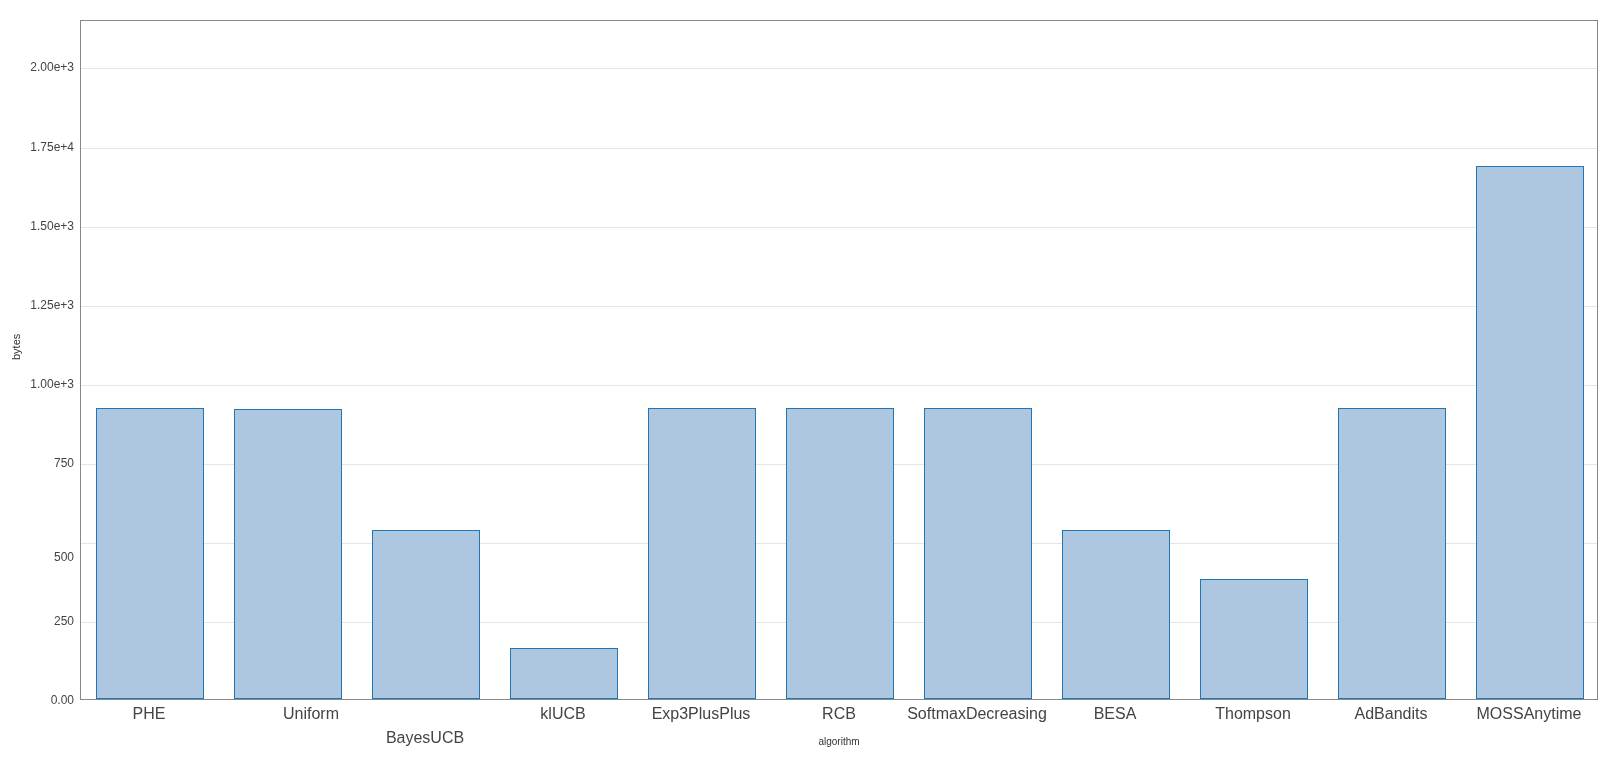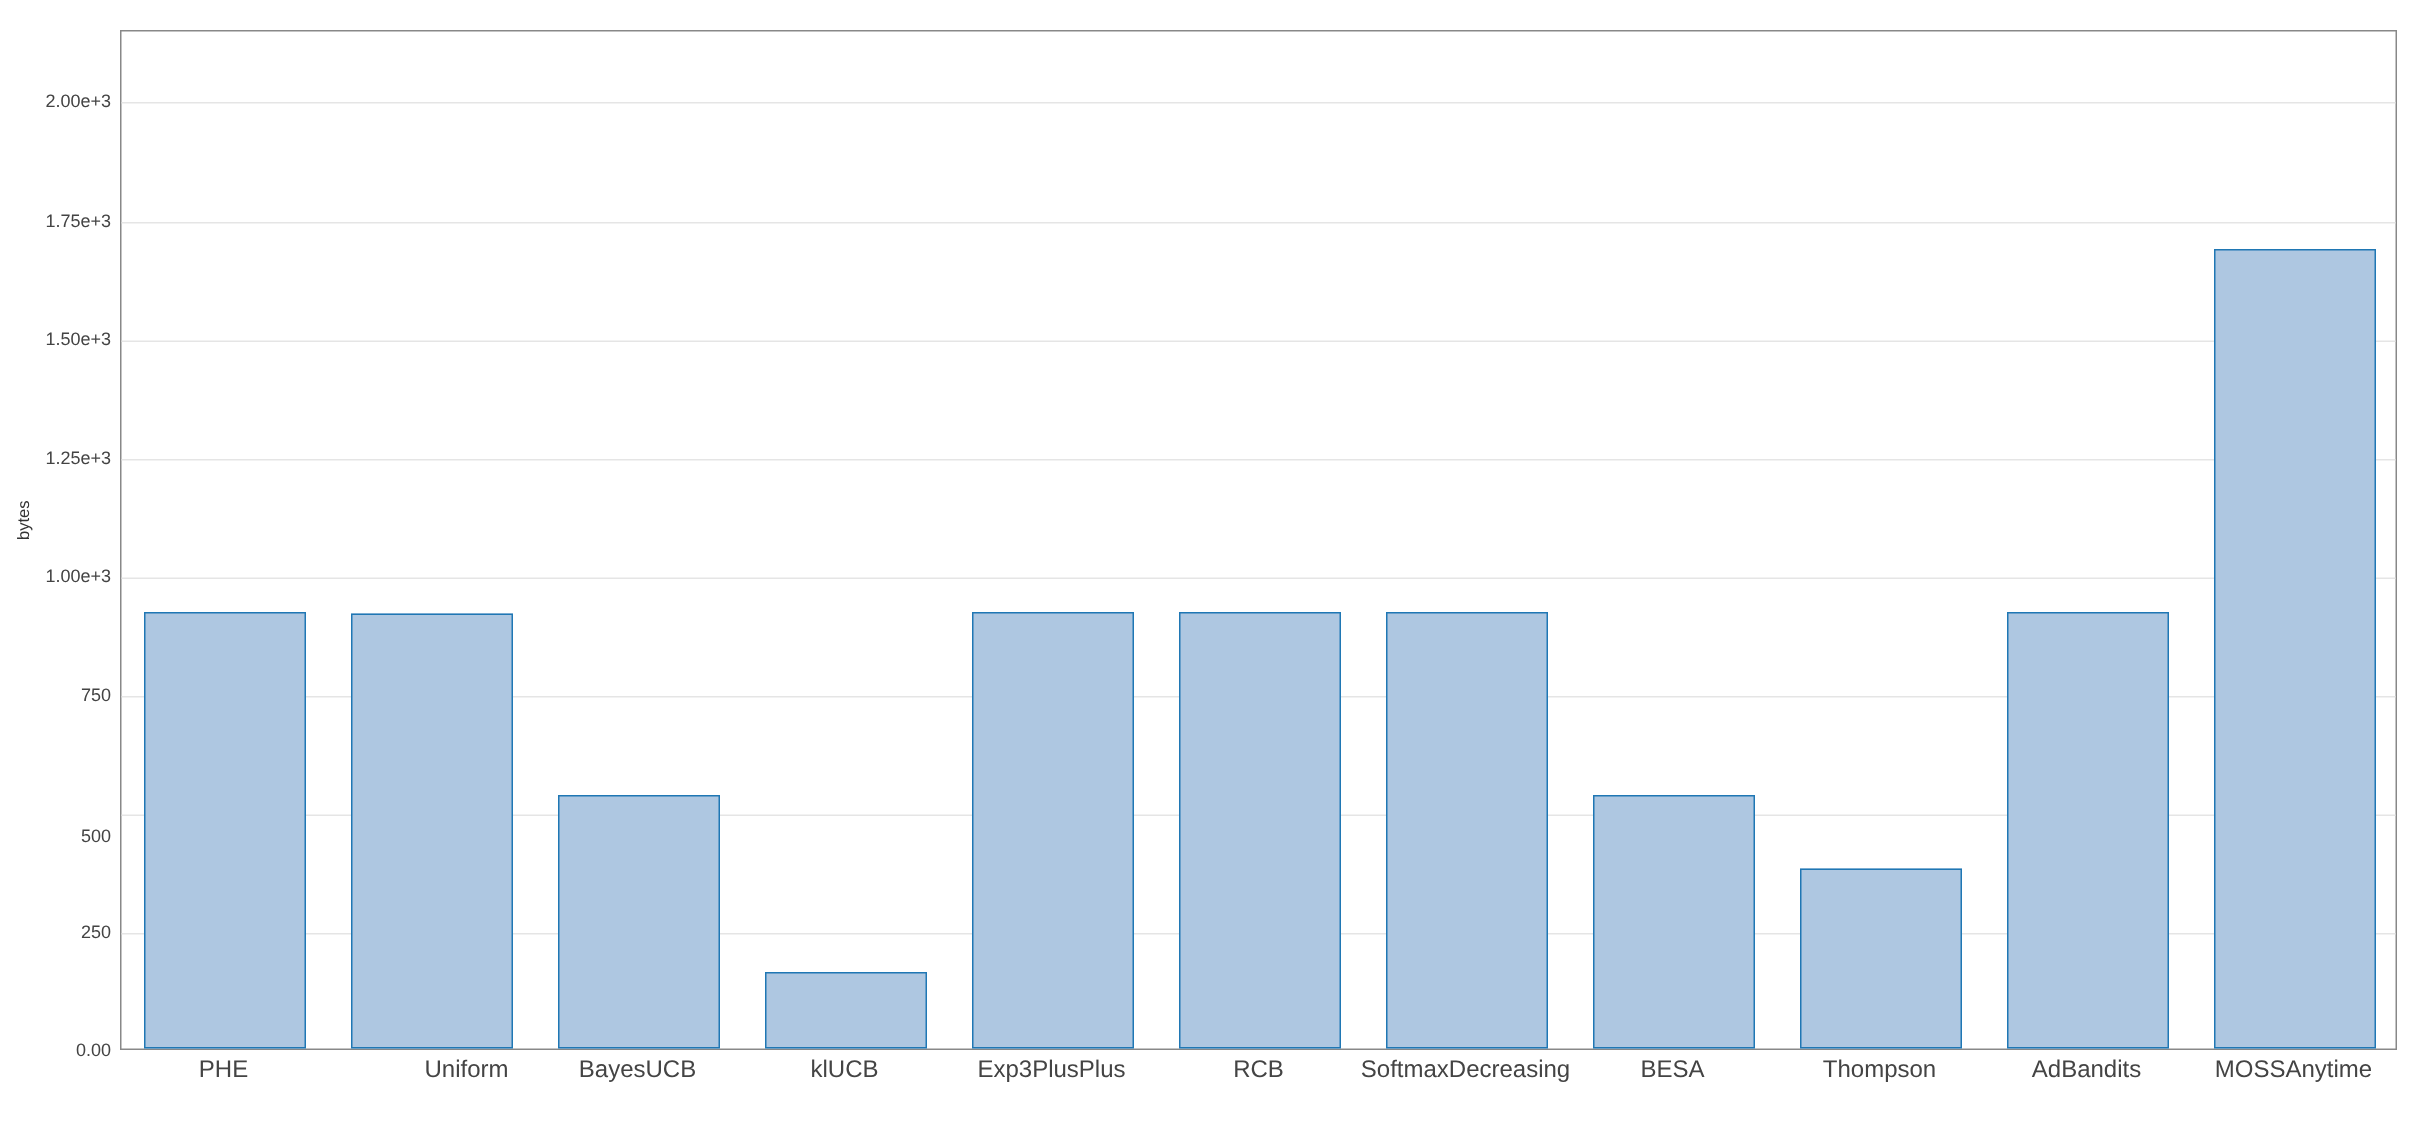--- a/index.html
+++ b/index.html
@@ -137,32 +137,33 @@
   </div>
 
   <div id="yticklabels">
       <div class="y-tick-label" style="top: 700px;">0.00</div>
       <div class="y-tick-label" style="top: 620.93px;">250</div>
       <div class="y-tick-label" style="top: 557px;">500</div>
       <div class="y-tick-label" style="top: 462.791px;">750</div>
       <div class="y-tick-label" style="top: 383.721px;">1.00e+3</div>
       <div class="y-tick-label" style="top: 304.651px;">1.25e+3</div>
       <div class="y-tick-label" style="top: 225.581px;">1.50e+3</div>
-      <div class="y-tick-label" style="top: 146.512px;">1.75e+3</div>
+      <div class="y-tick-label" style="top: 146.512px;">1.75e+4</div>
       <div class="y-tick-label" style="top: 67.4419px;">2.00e+3</div>
     </div>
   <div id="xticklabels">
       <div class="x-tick-label" style="left: 149px;">PHE</div>
       <div class="x-tick-label" style="left: 287px; margin-left: 24px;">Uniform</div>
-      <div class="x-tick-label" style="left: 425px;">BayesUCB</div>
+      <div class="x-tick-label" style="left: 425px; margin-top: 24px;">BayesUCB</div>
       <div class="x-tick-label" style="left: 563px;">klUCB</div>
       <div class="x-tick-label" style="left: 701px;">Exp3PlusPlus</div>
       <div class="x-tick-label" style="left: 839px;">RCB</div>
       <div class="x-tick-label" style="left: 977px;">SoftmaxDecreasing</div>
       <div class="x-tick-label" style="left: 1115px;">BESA</div>
       <div class="x-tick-label" style="left: 1253px;">Thompson</div>
       <div class="x-tick-label" style="left: 1391px;">AdBandits</div>
       <div class="x-tick-label" style="left: 1529px;">MOSSAnytime</div>
     </div>
 
   <div class="y-axis-title">bytes</div>
+  <div class="x-axis-title">algorithm</div>
 
 </div>
 
 </body></html>

